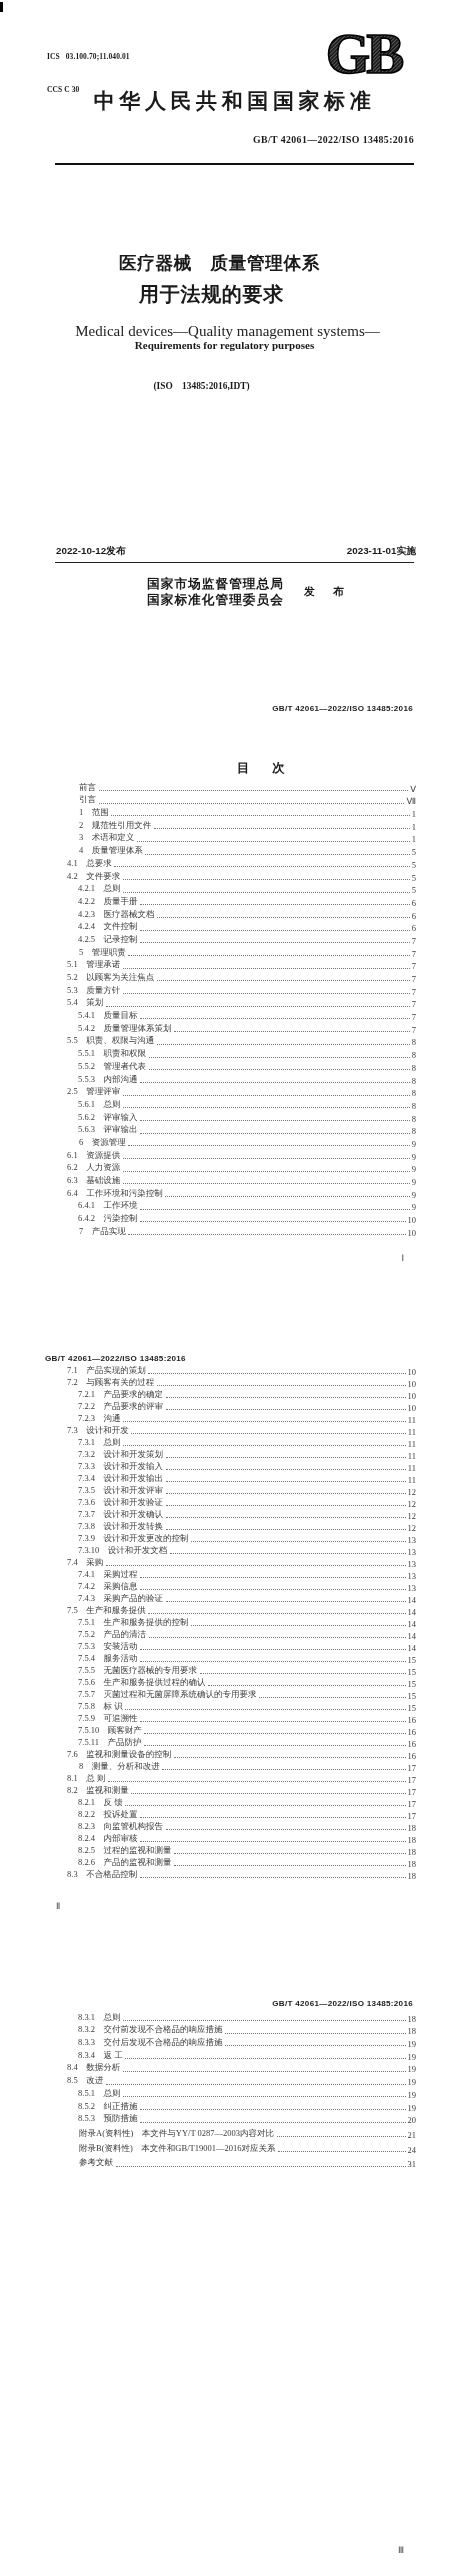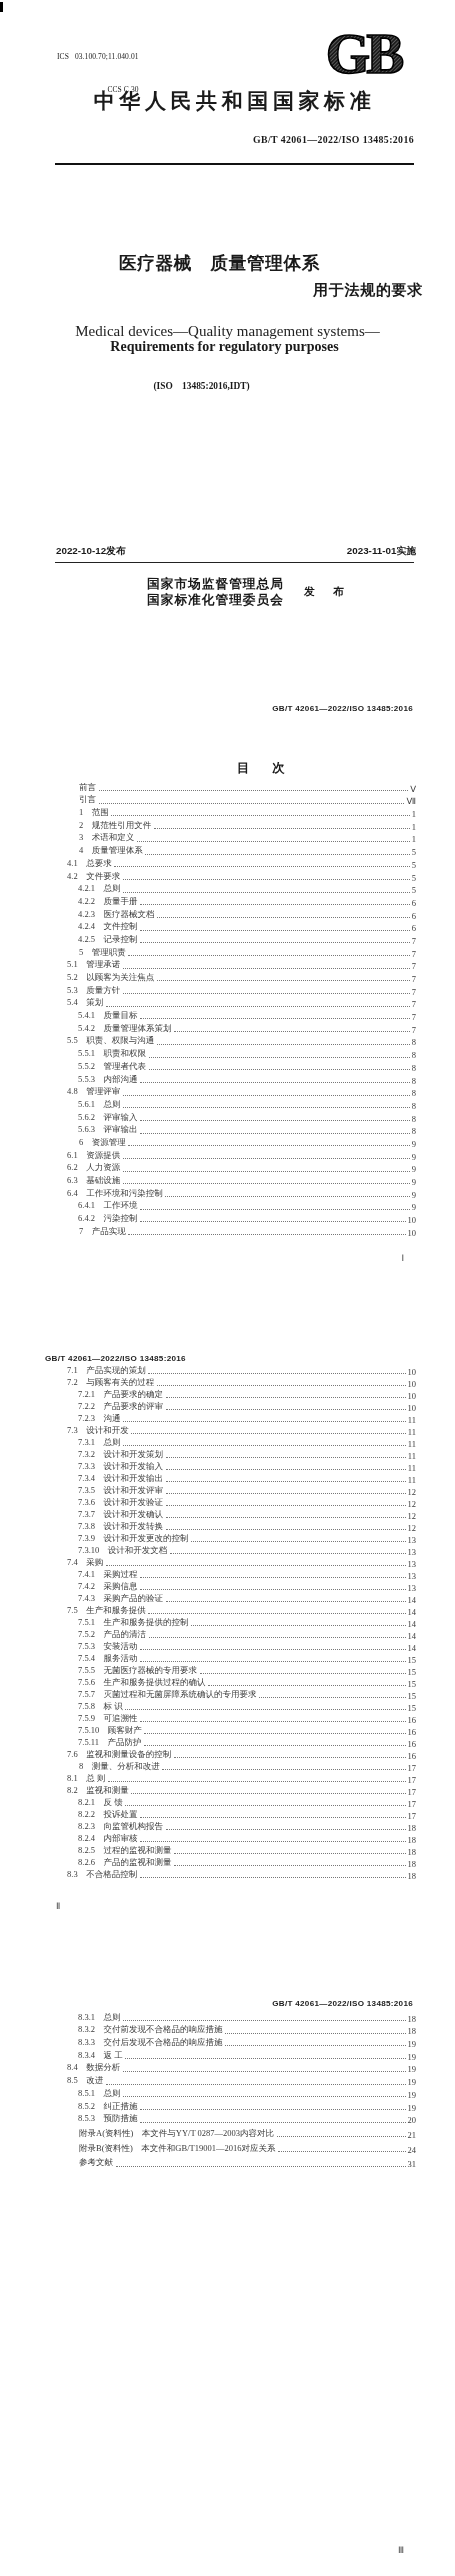--- a/index.html
+++ b/index.html
@@ -11,29 +11,29 @@
   .page { position:absolute; left:0; width:455px; overflow:hidden; }
   #page-cover { top:0; height:644px; }
   #page-toc1 { top:644px; height:644px; }
   #page-toc2 { top:1288px; height:644px; }
   #page-toc3 { top:1932px; height:644px; }
 
   .abs { position:absolute; }
 
   
   .edge-mark { left:0; top:2px; width:2.6px; height:10.4px; background:#000; }
-  .ics-block { left:57px; top:29px; font-weight:normal; font-size:7.5px; line-height:11px; white-space:pre; letter-spacing:0.1px;text-align:right; }
+  .ics-block { left:47px; top:29px; font-weight:bold; font-size:7.5px; line-height:11px; white-space:pre; letter-spacing:0.1px; }
   .gb-logo { right:38px; top:26px; width:107px; height:55px; }
   .national-std { left:55px; top:87px; width:359px; text-align:center; font-size:21px; font-weight:700; letter-spacing:4.6px; white-space:nowrap; font-family:"Liberation Serif", serif; }
   .std-code-cover { right:41px; top:134px; font-size:9.8px; font-weight:600; letter-spacing:0.4px; }
   .rule-1 { left:55px; top:163px; width:359px; height:2px; background:#111; }
   .cn-title-1 { left:0; top:251px; width:439px; text-align:center; font-size:17.6px; font-weight:bold; letter-spacing:0.7px; font-family:Liberation Mono, monospace; }
-  .cn-title-2 { left:0; top:281px; width:423px; text-align:right; font-size:15px; font-weight:bold; letter-spacing:0.7px; font-family:"Liberation Sans", sans-serif; }
+  .cn-title-2 { left:0; top:281px; width:423px; text-align:center; font-size:20px; font-weight:bold; letter-spacing:0.7px; font-family:"Liberation Sans", sans-serif; }
   .en-title-1 { left:0; top:323px; width:455px; text-align:center; font-size:15px; color:#222; }
-  .en-title-2 { left:0; top:339px; width:449px; text-align:center; font-size:14px; font-weight:bold; }
+  .en-title-2 { left:0; top:339px; width:449px; text-align:center; font-size:11px; font-weight:bold; }
   .iso-idt { left:0; top:380px; width:403px; text-align:center; font-size:9.4px; font-weight:bold; }
   .issue-date { left:56px; top:545px; font-size:9.8px; font-weight:bold; font-family:"Liberation Sans", sans-serif; }
   .impl-date { right:39px; top:545px; font-size:9.8px; font-weight:bold; font-family:"Liberation Sans", sans-serif;margin-left:26px; }
   .rule-2 { left:55px; top:562px; width:359px; height:1.3px; background:#222; }
   .issuer-block { left:147px; top:576px; font-size:12.7px; font-weight:bold; line-height:16.3px; letter-spacing:1px; font-family:"Liberation Sans", sans-serif; white-space:nowrap; }
   .release-label { left:304px; top:585px; font-size:10.7px; font-weight:bold; letter-spacing:3.9px; font-family:"Liberation Sans", sans-serif; }
 
   
   .toc-header-right { right:42px; font-size:8.1px; font-weight:600; letter-spacing:0.3px; color:#222; font-family:"Liberation Sans", sans-serif; }
   .toc-header-left  { left:45px;  font-size:8.1px; font-weight:600; letter-spacing:0.3px; color:#222; font-family:"Liberation Sans", sans-serif; }
@@ -221,21 +221,21 @@
         <span class="toc-label">5.5.2　管理者代表</span>
         <span class="toc-leader"></span>
         <span class="toc-page">8</span>
       </div>
       <div class="toc-entry indent-2">
         <span class="toc-label">5.5.3　内部沟通</span>
         <span class="toc-leader"></span>
         <span class="toc-page">8</span>
       </div>
       <div class="toc-entry indent-1">
-        <span class="toc-label">4.8　管理评审</span>
+        <span class="toc-label">2.5　管理评审</span>
         <span class="toc-leader"></span>
         <span class="toc-page">8</span>
       </div>
       <div class="toc-entry indent-2">
         <span class="toc-label">5.6.1　总则</span>
         <span class="toc-leader"></span>
         <span class="toc-page">8</span>
       </div>
       <div class="toc-entry indent-2">
         <span class="toc-label">5.6.2　评审输入</span>

